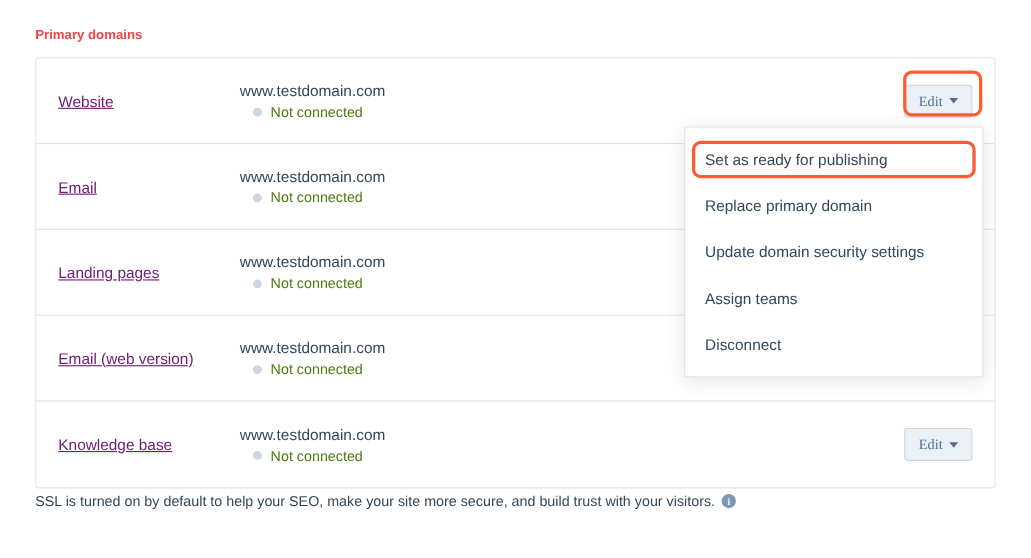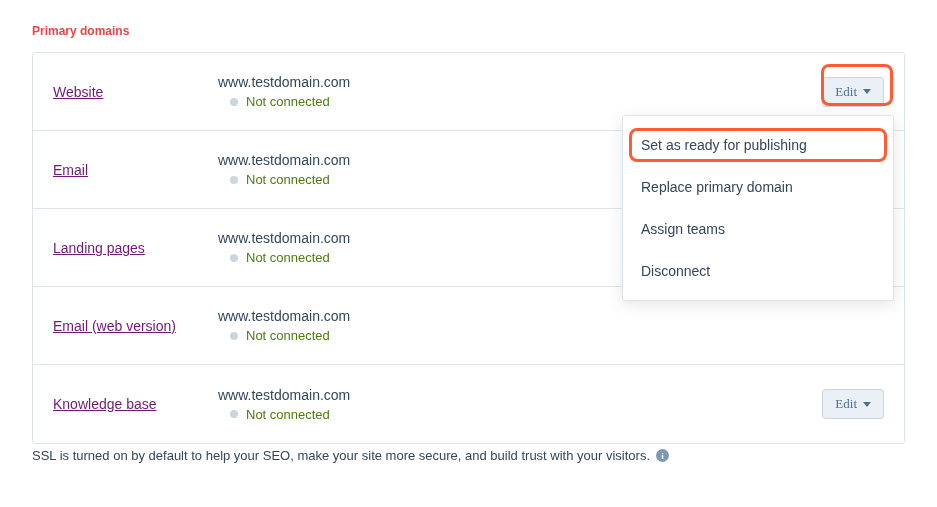--- a/index.html
+++ b/index.html
@@ -160,20 +160,21 @@
         </div>
       </div>
       <button class="edit-btn">
         <span>Edit</span>
         <span class="caret-down"></span>
       </button>
       <div class="highlight-ring edit-highlight"></div>
       <div class="dropdown">
         <div class="dropdown-item"><span>Set as ready for publishing</span><div class="dd-highlight"></div></div>
         <div class="dropdown-item"><span>Replace primary domain</span></div>
+        <div class="dropdown-item"><span>Update domain security settings</span></div>
         <div class="dropdown-item"><span>Assign teams</span></div>
         <div class="dropdown-item"><span>Disconnect</span></div>
       </div>
     </div>
     <div class="domain-row">
       <div class="row-label">Email</div>
       <div class="row-domain">
         <div class="domain-name">www.testdomain.com</div>
         <div class="domain-status">
           <span class="status-dot"></span>

